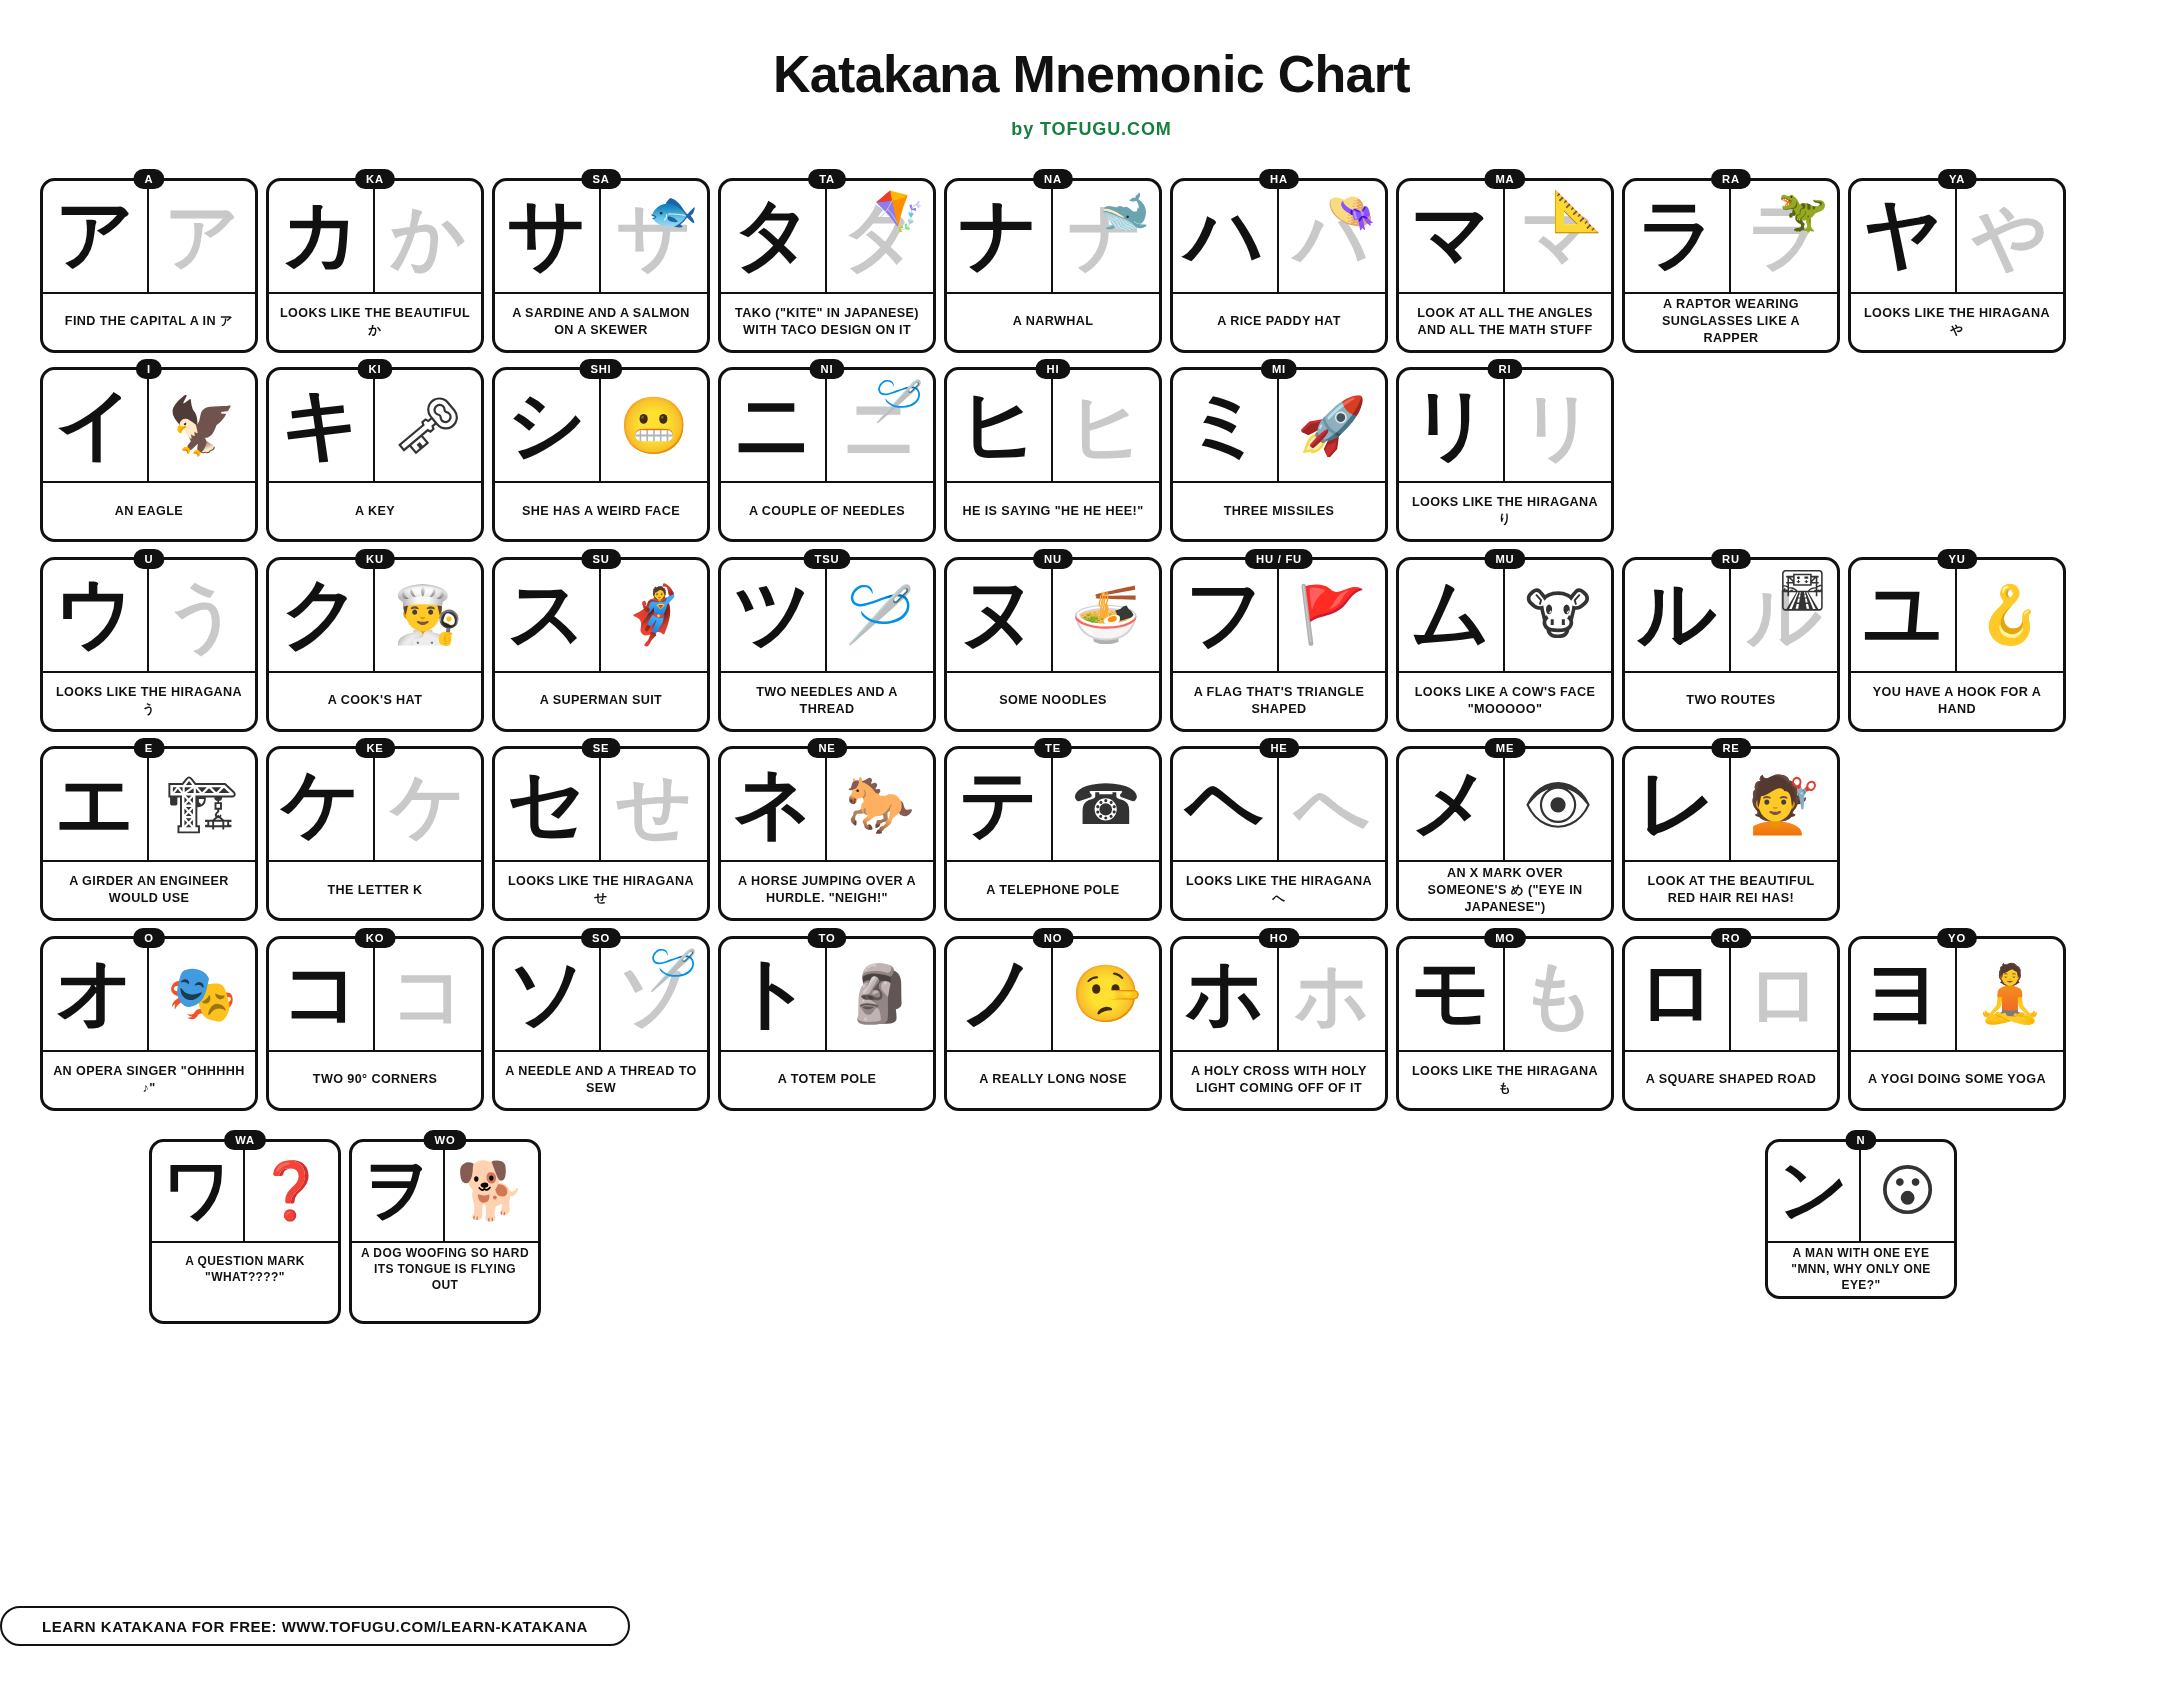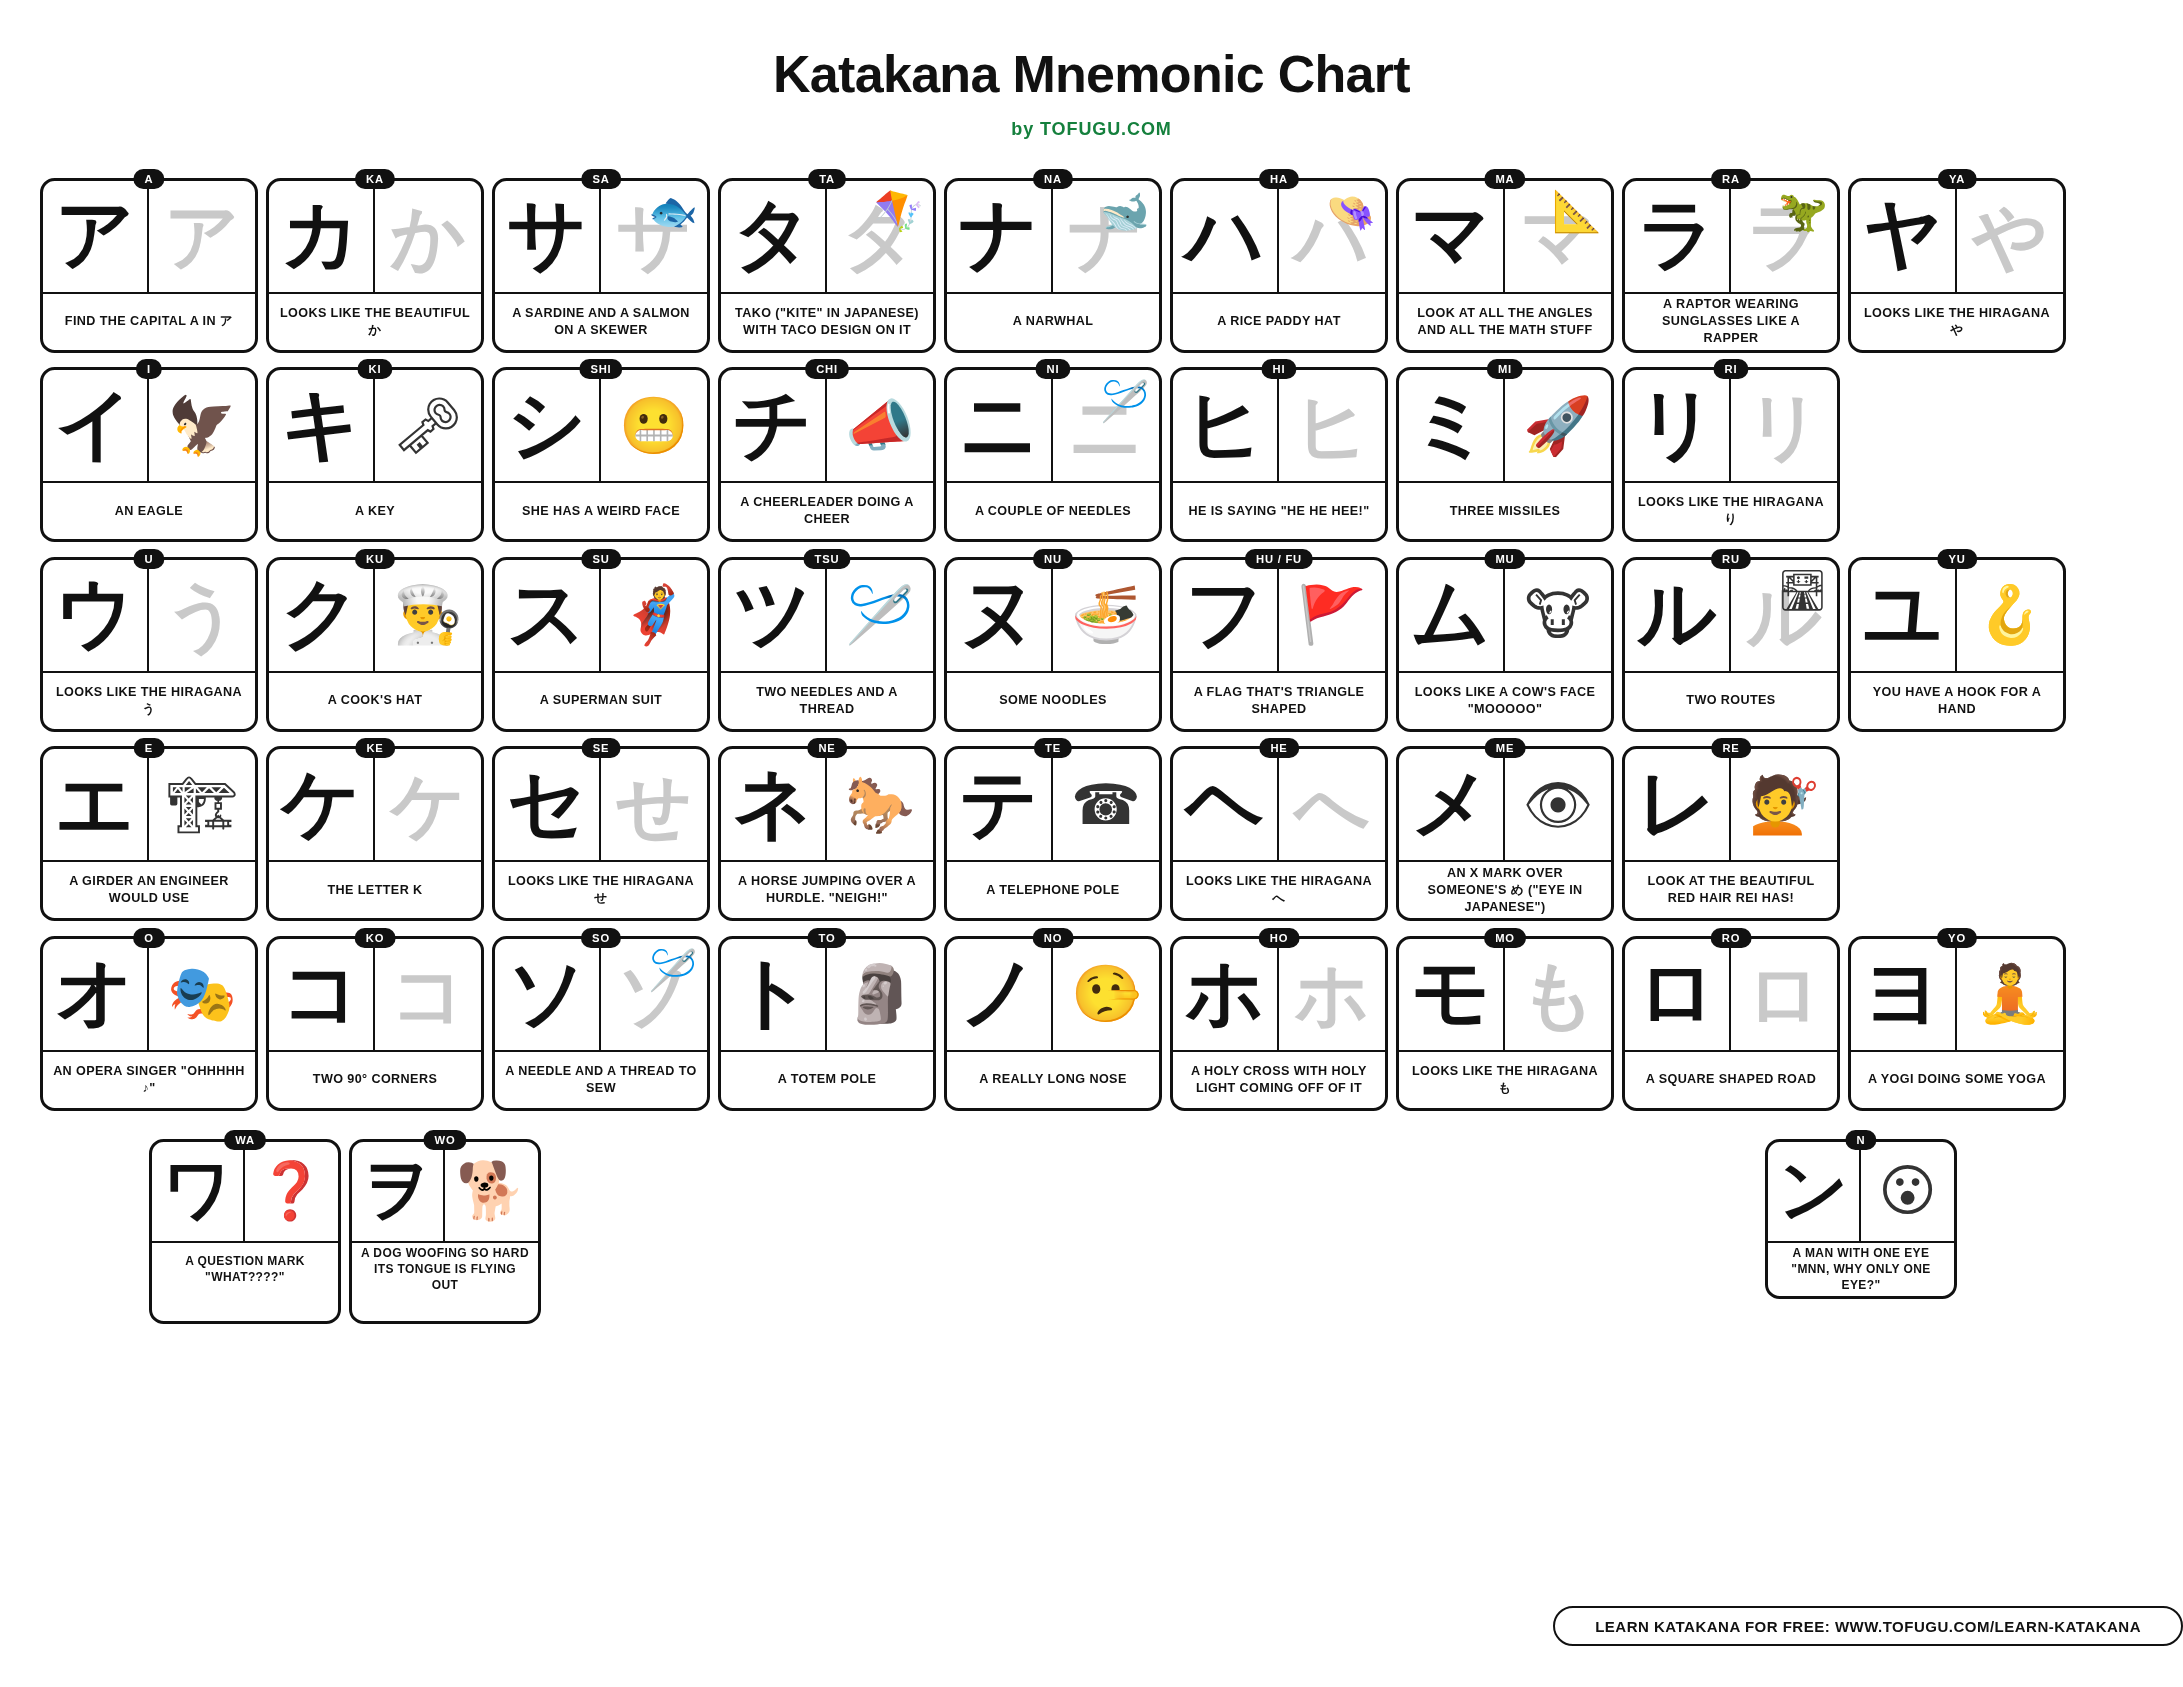--- a/index.html
+++ b/index.html
@@ -180,21 +180,21 @@
   .cell.small .kana { font-size: 69px; }
   .cell.small .caption { height: 53px; font-size: 12px; }
 
   
   .footer {
     position: absolute;
     left: 0;
     right: 0;
     bottom: 41px;
     display: flex;
-    justify-content: flex-end;
+    justify-content: flex-start;
   }
   .footer-pill {
     border: 2.6px solid #111;
     border-radius: 26.5px;
     padding: 9.3px 40px;
     font-size: 15px;
     font-weight: bold;
     letter-spacing: 0.5px;
     color: #111;
     background: #fff;
@@ -356,32 +356,20 @@
           <div class="kana">シ</div>
           <div class="pic">
             <div class="combo">
               <span class="sym" style="position: static;">😬</span>
             </div>
           </div>
         </div>
         <div class="caption">SHE HAS A WEIRD FACE</div>
       </div>
       <div class="cell">
-        <div class="badge">CHI</div>
-        <div class="glyphs">
-          <div class="kana">チ</div>
-          <div class="pic">
-            <div class="combo">
-              <span class="sym" style="position: static;">📣</span>
-            </div>
-          </div>
-        </div>
-        <div class="caption">A CHEERLEADER DOING A CHEER</div>
-      </div>
-      <div class="cell">
         <div class="badge">NI</div>
         <div class="glyphs">
           <div class="kana">ニ</div>
           <div class="pic">
             <div class="combo">
               <span class="ghost">ニ</span>
               <span class="sym small">🪡</span>
             </div>
           </div>
         </div>

